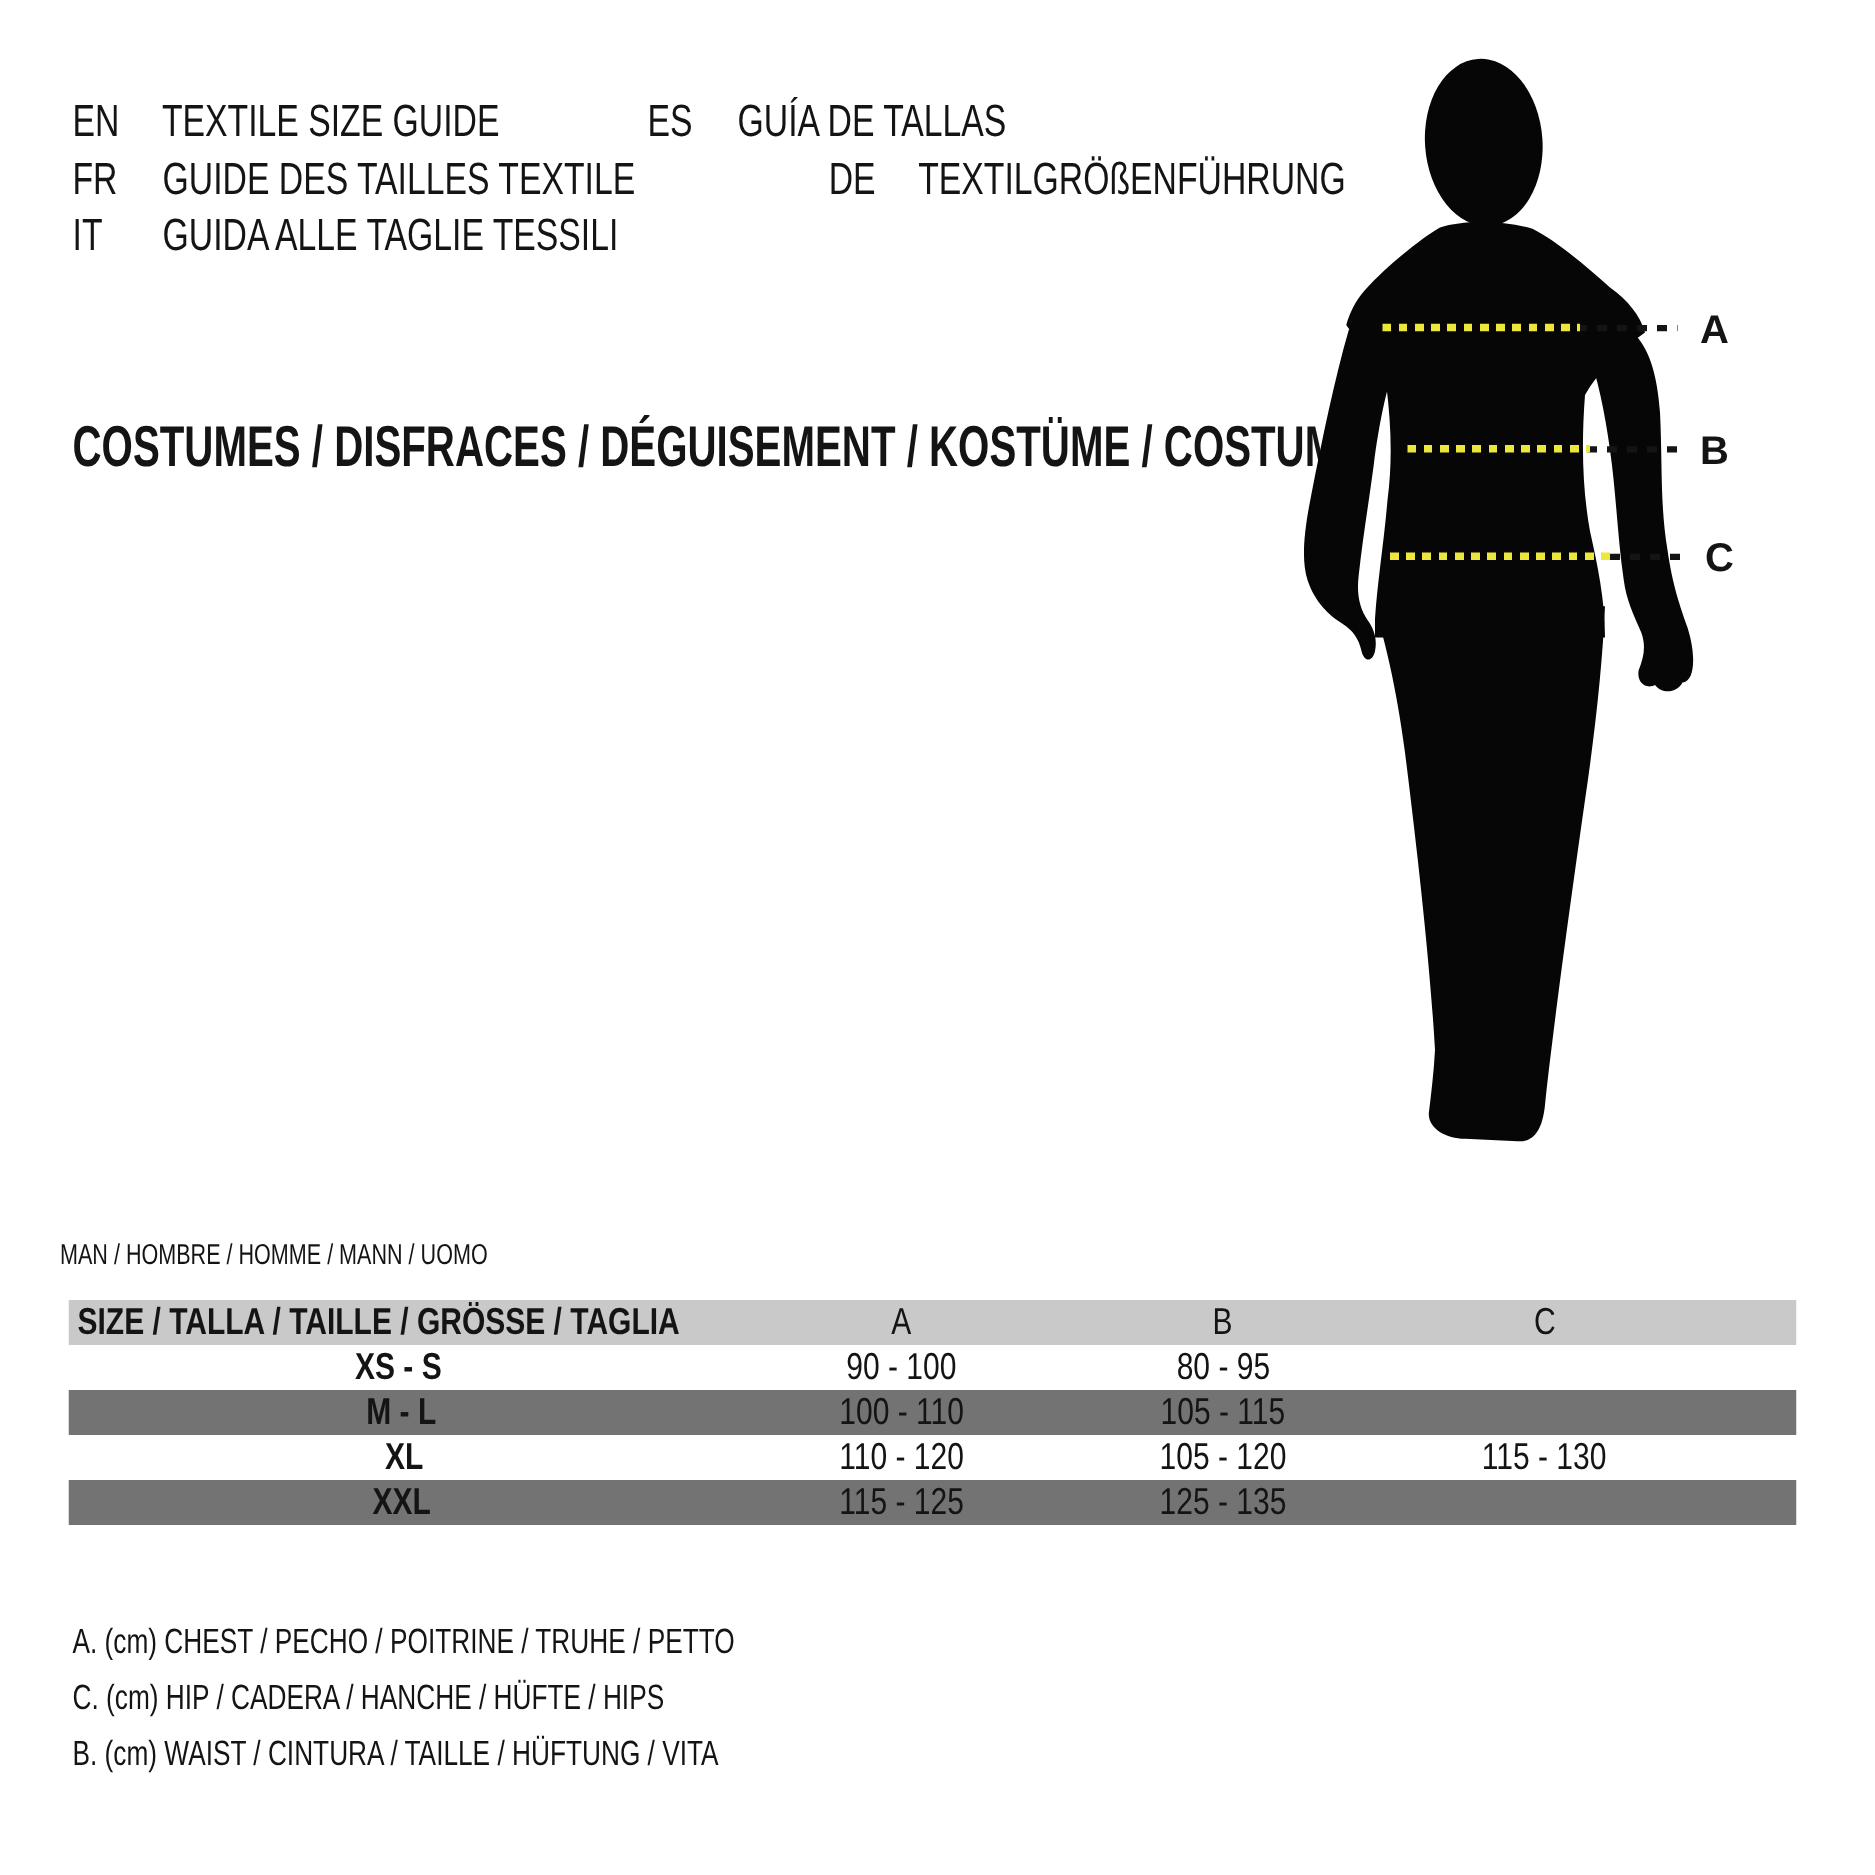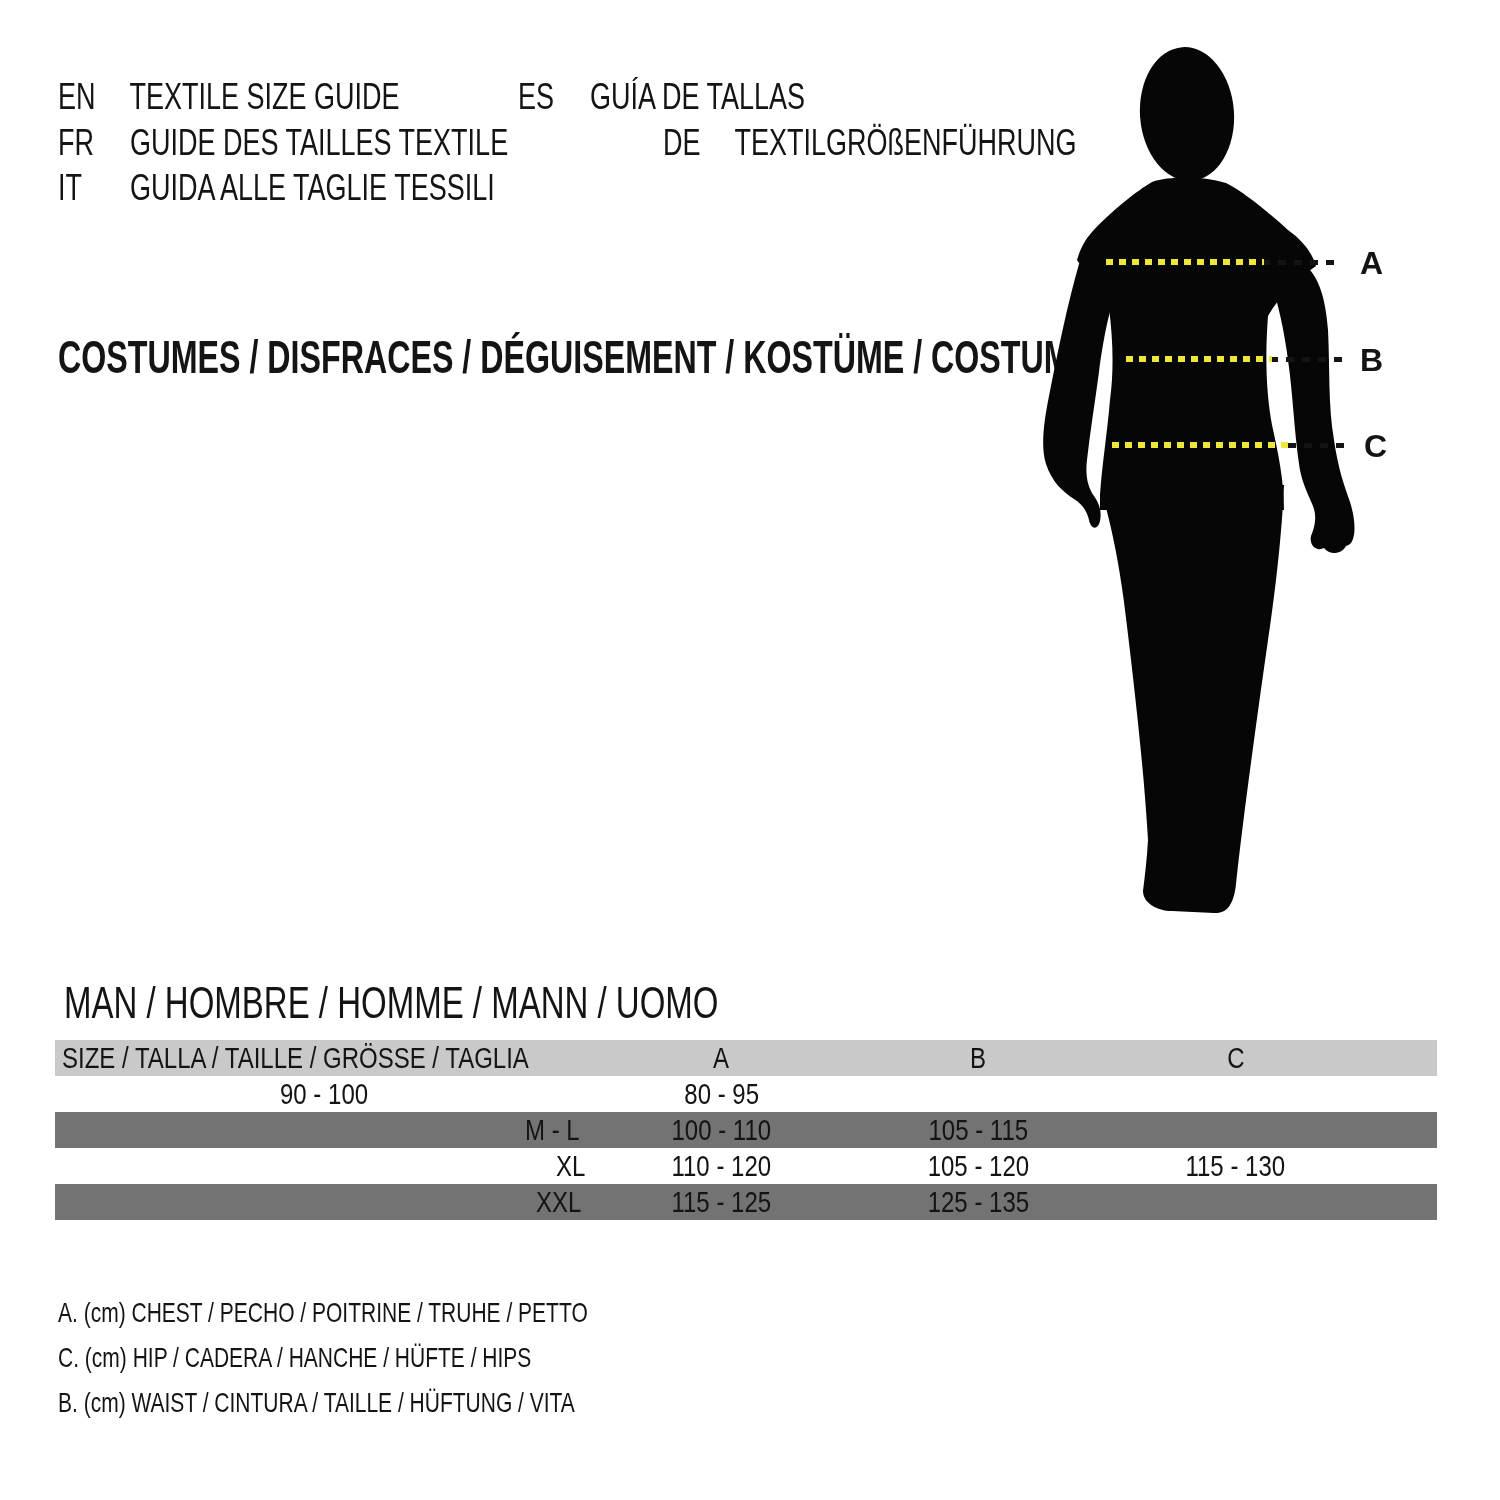--- a/index.html
+++ b/index.html
@@ -22,30 +22,30 @@
 
   
   .fig-svg { left:1030px; top:40px; width:350px; height:890px; }
   .dash-y { position:absolute; height:6px;
             background:repeating-linear-gradient(90deg,#ece73a 0 7px,transparent 7px 13px); z-index:3; }
   .dash-b { position:absolute; height:5px;
             background:repeating-linear-gradient(90deg,#141414 0 8px,transparent 8px 16px); z-index:2; }
   .measure-label { position:absolute; font-size:32px; font-weight:bold; line-height:34px; z-index:3; }
 
   
-  .gender { left:64px; top:981px; font-size:44px; line-height:44px; }
+  .gender { left:48px; top:981px; font-size:23px; line-height:44px; }
 
   
   .table { left:55px; top:1040px; width:1382px; }
   .trow  { display:grid; grid-template-columns:538px 257px 257px 257px 1fr;
            height:36px; line-height:36px; font-size:30px; }
   .thead { background:#c9c9c9; }
   .trow.alt { background:#737373; }
   .tc { text-align:center; overflow:visible; }
-  .tc.left { text-align:right; padding-left:7px; }
+  .tc.left { text-align:center; padding-left:7px;font-weight:bold; }
   .sq   { display:inline-block; transform:scaleX(0.8); white-space:nowrap; }
   .sq.l { transform-origin:0 50%; }
 
   
   .legend { left:58px; top:1290px; }
   .legend-line { height:45px; line-height:45px; font-size:28px; }
 
   svg .body { fill:#060606; }
 </style>
 </head>
@@ -126,20 +126,21 @@
 
 <div class="abs table">
   <div class="trow thead">
     <div class="tc left"><span class="sq l">SIZE / TALLA / TAILLE / GRÖSSE / TAGLIA</span></div>
     <div class="tc"><span class="sq">A</span></div>
     <div class="tc"><span class="sq">B</span></div>
     <div class="tc"><span class="sq">C</span></div>
     <div class="tc"></div>
   </div>
   <div class="trow">
+    <div class="tc left"><span class="sq l">XS - S</span></div>
     <div class="tc"><span class="sq">90 - 100</span></div>
     <div class="tc"><span class="sq">80 - 95</span></div>
     <div class="tc"></div>
   </div>
   <div class="trow alt">
     <div class="tc left"><span class="sq l">M - L</span></div>
     <div class="tc"><span class="sq">100 - 110</span></div>
     <div class="tc"><span class="sq">105 - 115</span></div>
     <div class="tc"></div>
   </div>

